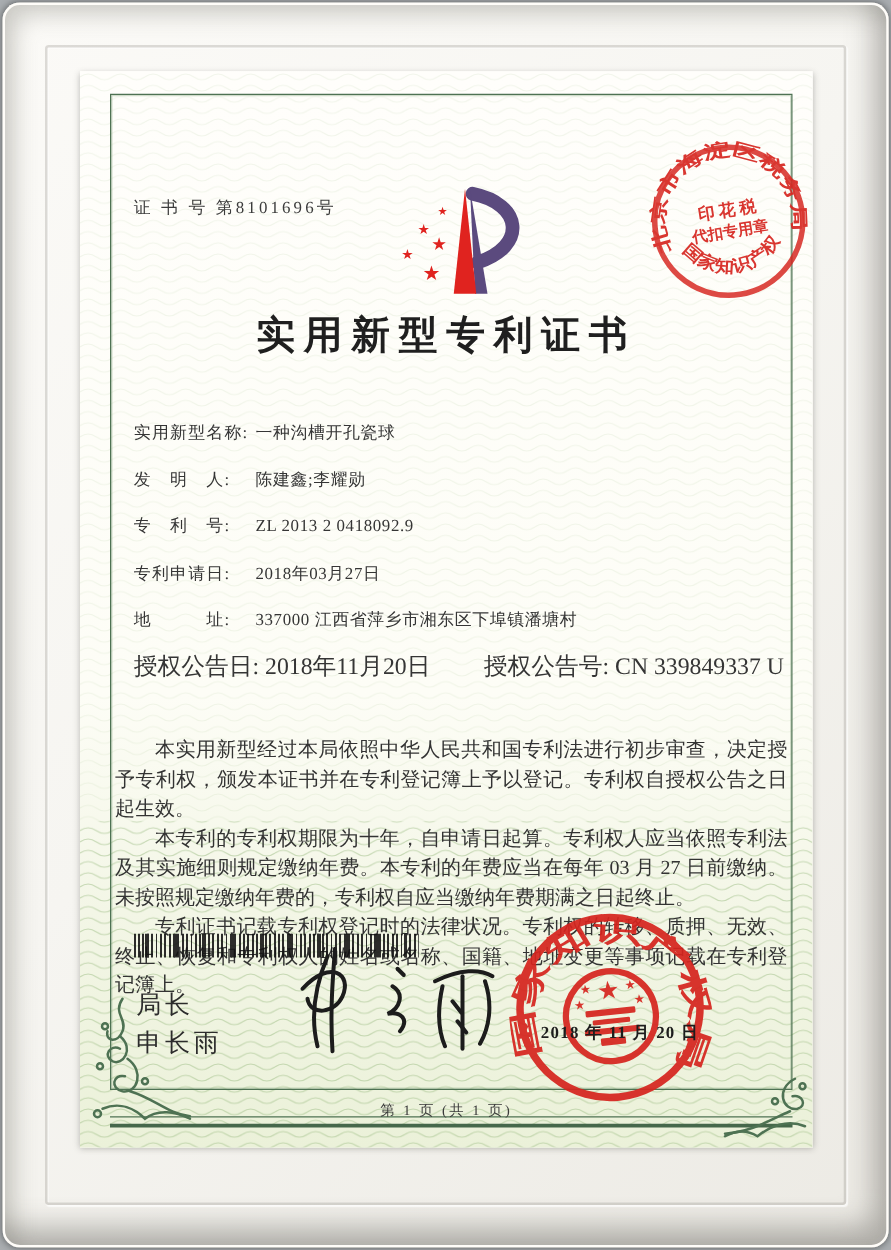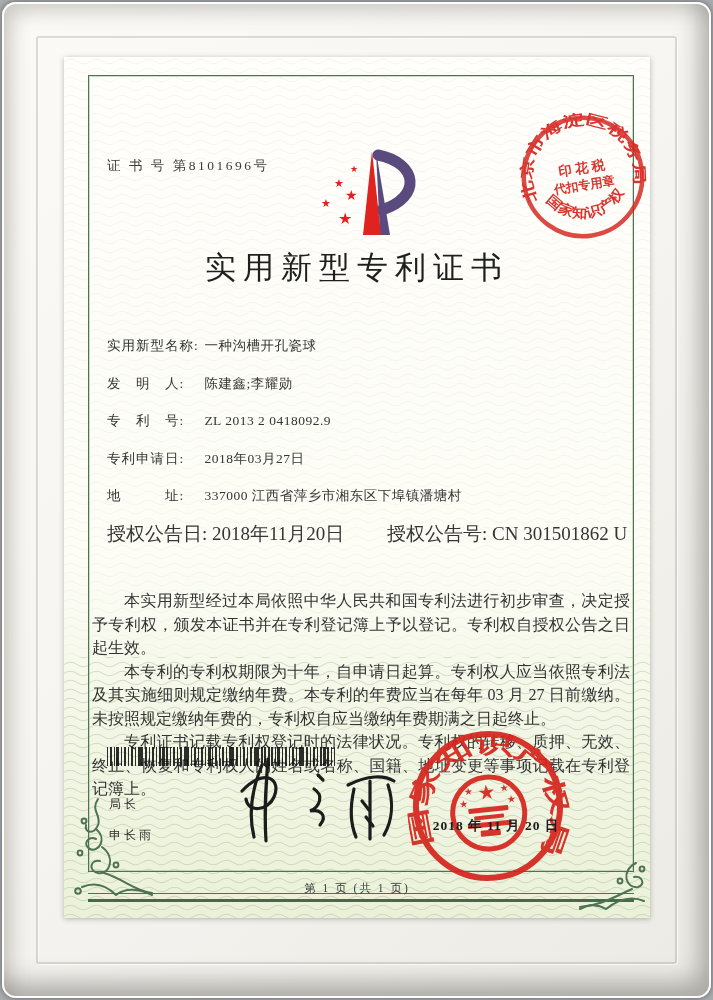--- a/index.html
+++ b/index.html
@@ -40,40 +40,40 @@
     position:absolute;left:24px;right:16px;top:836px;height:5px;
     border-top:1.5px solid #4e7253;border-bottom:3px solid #46684b;
   }
   
   .cert-no{
     position:absolute;left:43px;top:100px;
     font-size:13.5px;color:#3c3c3c;letter-spacing:2.5px;
   }
   .title{
     position:absolute;left:0;top:190px;width:100%;text-align:center;
-    font-size:31px;font-weight:400;color:#1f1f1f;letter-spacing:7px;
+    font-size:31px;font-weight:700;color:#1f1f1f;letter-spacing:7px;
   }
   .fields{position:absolute;left:43px;top:280px;width:520px;font-size:13.5px;color:#353535;}
   .frow{height:37.5px;line-height:18px;white-space:nowrap;}
   .flabel{display:inline-block;min-width:94px;letter-spacing:1px;}
   .fvalue{letter-spacing:.5px;}
   .grant-row{position:relative;height:30px;line-height:18px;white-space:nowrap;font-size:19px;}
   .grant-right{position:absolute;left:280px;top:0;}
   .paras{
     position:absolute;left:28px;top:532px;width:538px;
     font-size:16px;line-height:23.5px;color:#333;text-align:justify;
   }
   .paras p{margin:0;text-indent:2em;}
   .barcode{
     position:absolute;left:43px;top:690px;width:228px;height:19px;opacity:.88;
     background-image:
       repeating-linear-gradient(90deg,#111 0 1.5px,transparent 1.5px 3.5px),
       repeating-linear-gradient(90deg,transparent 0 9px,#111 9px 12px,transparent 12px 23px);
   }
-  .officer{position:absolute;left:45px;top:732px;font-size:12px;color:#2c2c2c;letter-spacing:3px;line-height:31px;}
+  .officer{position:absolute;left:45px;top:732px;font-size:20px;color:#2c2c2c;letter-spacing:3px;line-height:31px;}
   .signature{position:absolute;left:158px;top:698px;}
   .seal-wrap{position:absolute;left:343px;top:668px;transform:rotate(-6deg);}
   .seal-date{
     position:absolute;left:352px;top:760px;width:160px;text-align:center;
     font-size:13.5px;color:#1d1d1d;letter-spacing:1px;font-weight:600;
   }
   .footer-page{
     position:absolute;left:0;top:824px;width:100%;text-align:center;
     font-size:11.5px;color:#3a3a3a;letter-spacing:2px;
   }
@@ -179,21 +179,21 @@
       </div>
       <div class="frow">
         <span class="flabel">地　　　址:</span>
         <span class="fvalue">337000 江西省萍乡市湘东区下埠镇潘塘村</span>
       </div>
       <div class="grant-row">
         <span>授权公告日:</span>
         <span>2018年11月20日</span>
         <span class="grant-right">
           <span>授权公告号:</span>
-          <span>CN 301501862 U</span>
+          <span>CN 339849337 U</span>
         </span>
       </div>
     </div>
 
     <div class="paras">
       <p>本实用新型经过本局依照中华人民共和国专利法进行初步审查，决定授予专利权，颁发本证书并在专利登记簿上予以登记。专利权自授权公告之日起生效。</p>
       <p>本专利的专利权期限为十年，自申请日起算。专利权人应当依照专利法及其实施细则规定缴纳年费。本专利的年费应当在每年 03 月 27 日前缴纳。未按照规定缴纳年费的，专利权自应当缴纳年费期满之日起终止。</p>
       <p>专利证书记载专利权登记时的法律状况。专利权的转移、质押、无效、终止、恢复和专利权人的姓名或名称、国籍、地址变更等事项记载在专利登记簿上。</p>
     </div>
 

